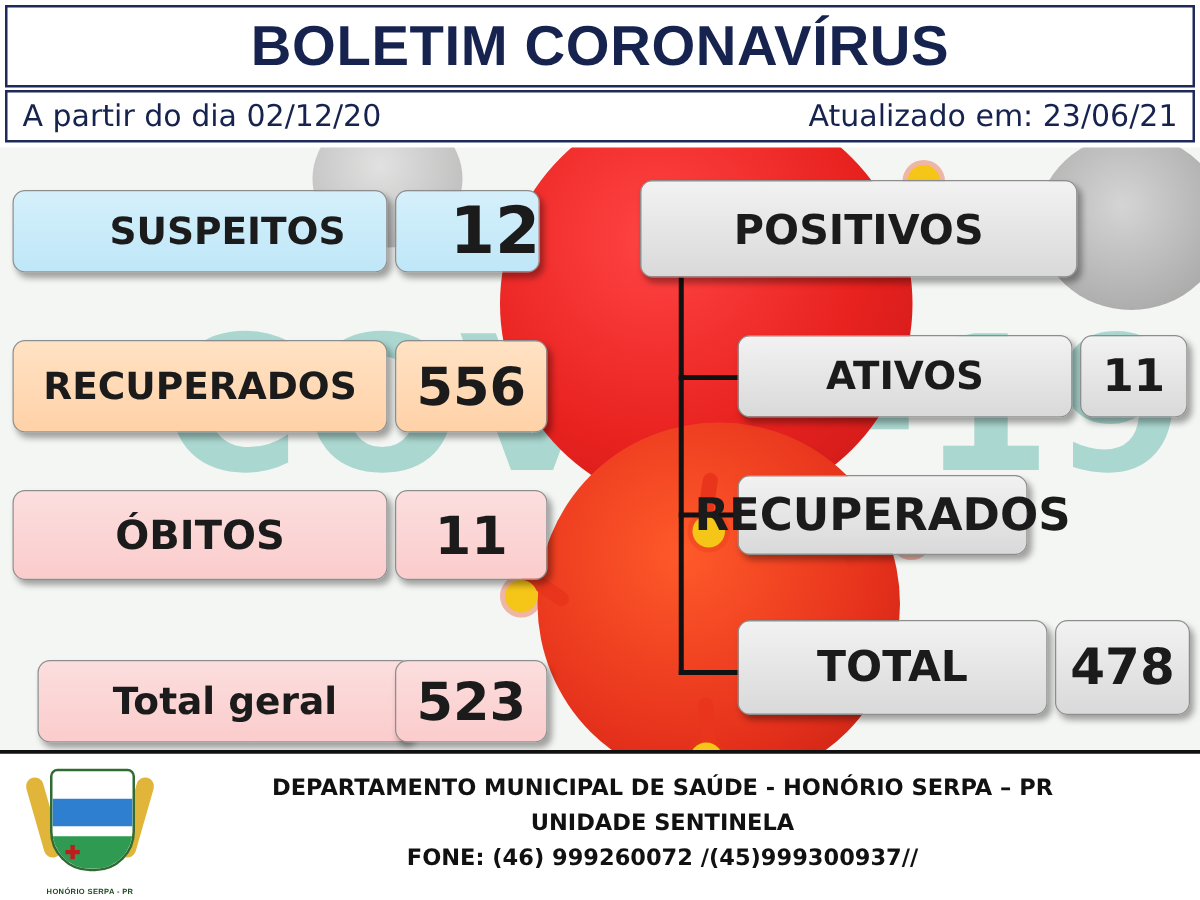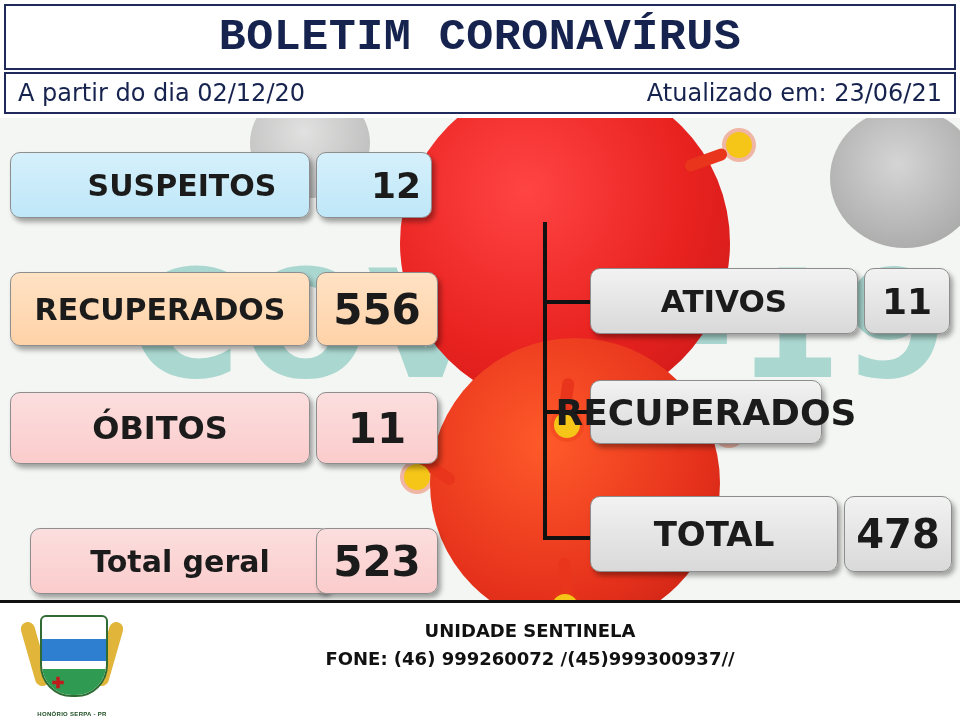--- a/index.html
+++ b/index.html
@@ -90,21 +90,21 @@
     left: 4px; top: 4px;
     width: 952px; height: 66px;
     border: 2px solid #1f2a5a;
     background: #ffffff;
     box-sizing: border-box;
     display: flex;
     align-items: center;
     justify-content: center;
   }
   .header-title {
-    font-family: Liberation Mono, monospace;
+    font-family: Liberation Sans, sans-serif;
     font-weight: bold;
     font-size: 45px;
     color: #16234f;
     letter-spacing: .5px;
     white-space: nowrap;
   }
   .subheader {
     position: absolute;
     left: 4px; top: 72px;
     width: 952px; height: 42px;
@@ -260,31 +260,32 @@
     <span>A partir do dia 02/12/20</span>
     <span>Atualizado em: 23/06/21</span>
   </div>
 
   <div class="connector" style="left:543px; top:222px; width:4px; height:318px;"></div>
   <div class="connector" style="left:543px; top:300px; width:48px; height:4px;"></div>
   <div class="connector" style="left:543px; top:410px; width:48px; height:4px;"></div>
   <div class="connector" style="left:543px; top:536px; width:48px; height:4px;"></div>
 
   <div class="card c-blue" style="left:10px; top:152px; width:300px; height:66px; font-size:30px;">SUSPEITOS</div>
-  <div class="card c-blue" style="left:316px; top:152px; width:116px; height:66px; font-size:36px;">12</div>
+  <div class="card c-blue" style="left:316px; top:152px; width:116px; height:66px; font-size:52px;">12</div>
 
   <div class="card c-peach" style="left:10px; top:272px; width:300px; height:74px; font-size:30px;">RECUPERADOS</div>
   <div class="card c-peach" style="left:316px; top:272px; width:122px; height:74px; font-size:42px;">556</div>
 
   <div class="card c-pink" style="left:10px; top:392px; width:300px; height:72px; font-size:32px;">ÓBITOS</div>
   <div class="card c-pink" style="left:316px; top:392px; width:122px; height:72px; font-size:42px;">11</div>
 
   <div class="card c-pink" style="left:10px; top:528px; width:300px; height:66px; font-size:30px;margin-left:20px;">Total geral</div>
   <div class="card c-pink" style="left:316px; top:528px; width:122px; height:66px; font-size:42px;">523</div>
 
+  <div class="card c-grey" style="left:512px; top:144px; width:350px; height:78px; font-size:33px;">POSITIVOS</div>
 
   <div class="card c-grey" style="left:590px; top:268px; width:268px; height:66px; font-size:31px;">ATIVOS</div>
   <div class="card c-grey" style="left:864px; top:268px; width:86px; height:66px; font-size:36px;">11</div>
 
   <div class="card c-grey" style="left:590px; top:380px; width:232px; height:64px; font-size:36px;">RECUPERADOS</div>
 
   <div class="card c-grey" style="left:590px; top:496px; width:248px; height:76px; font-size:34px;">TOTAL</div>
   <div class="card c-grey" style="left:844px; top:496px; width:108px; height:76px; font-size:40px;">478</div>
 
   <div class="footer">
@@ -292,18 +293,19 @@
       <div class="crest-wheat" style="left:6px; transform:rotate(-16deg);"></div>
       <div class="crest-wheat" style="left:80px; transform:rotate(16deg);"></div>
       <div class="crest-shield">
         <div class="crest-band"></div>
         <div class="crest-green"></div>
         <div class="crest-cross">✚</div>
       </div>
       <div class="crest-caption">HONÓRIO SERPA - PR</div>
     </div>
     <div class="footer-text">
+      <div>DEPARTAMENTO MUNICIPAL DE SAÚDE - HONÓRIO SERPA – PR</div>
       <div>UNIDADE SENTINELA</div>
       <div>FONE: (46) 999260072 /(45)999300937//</div>
     </div>
   </div>
 
 </div>
 
 </body></html>

